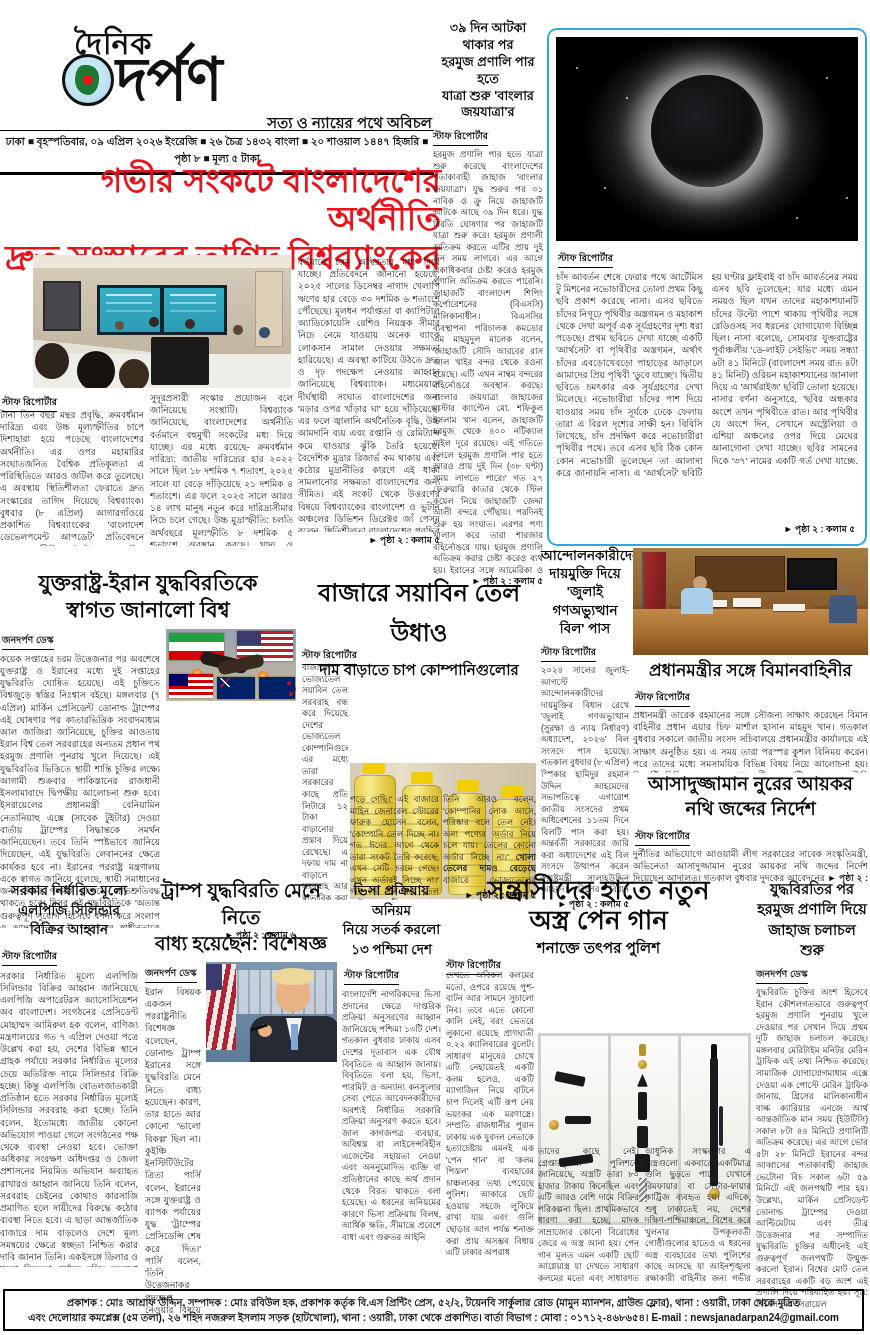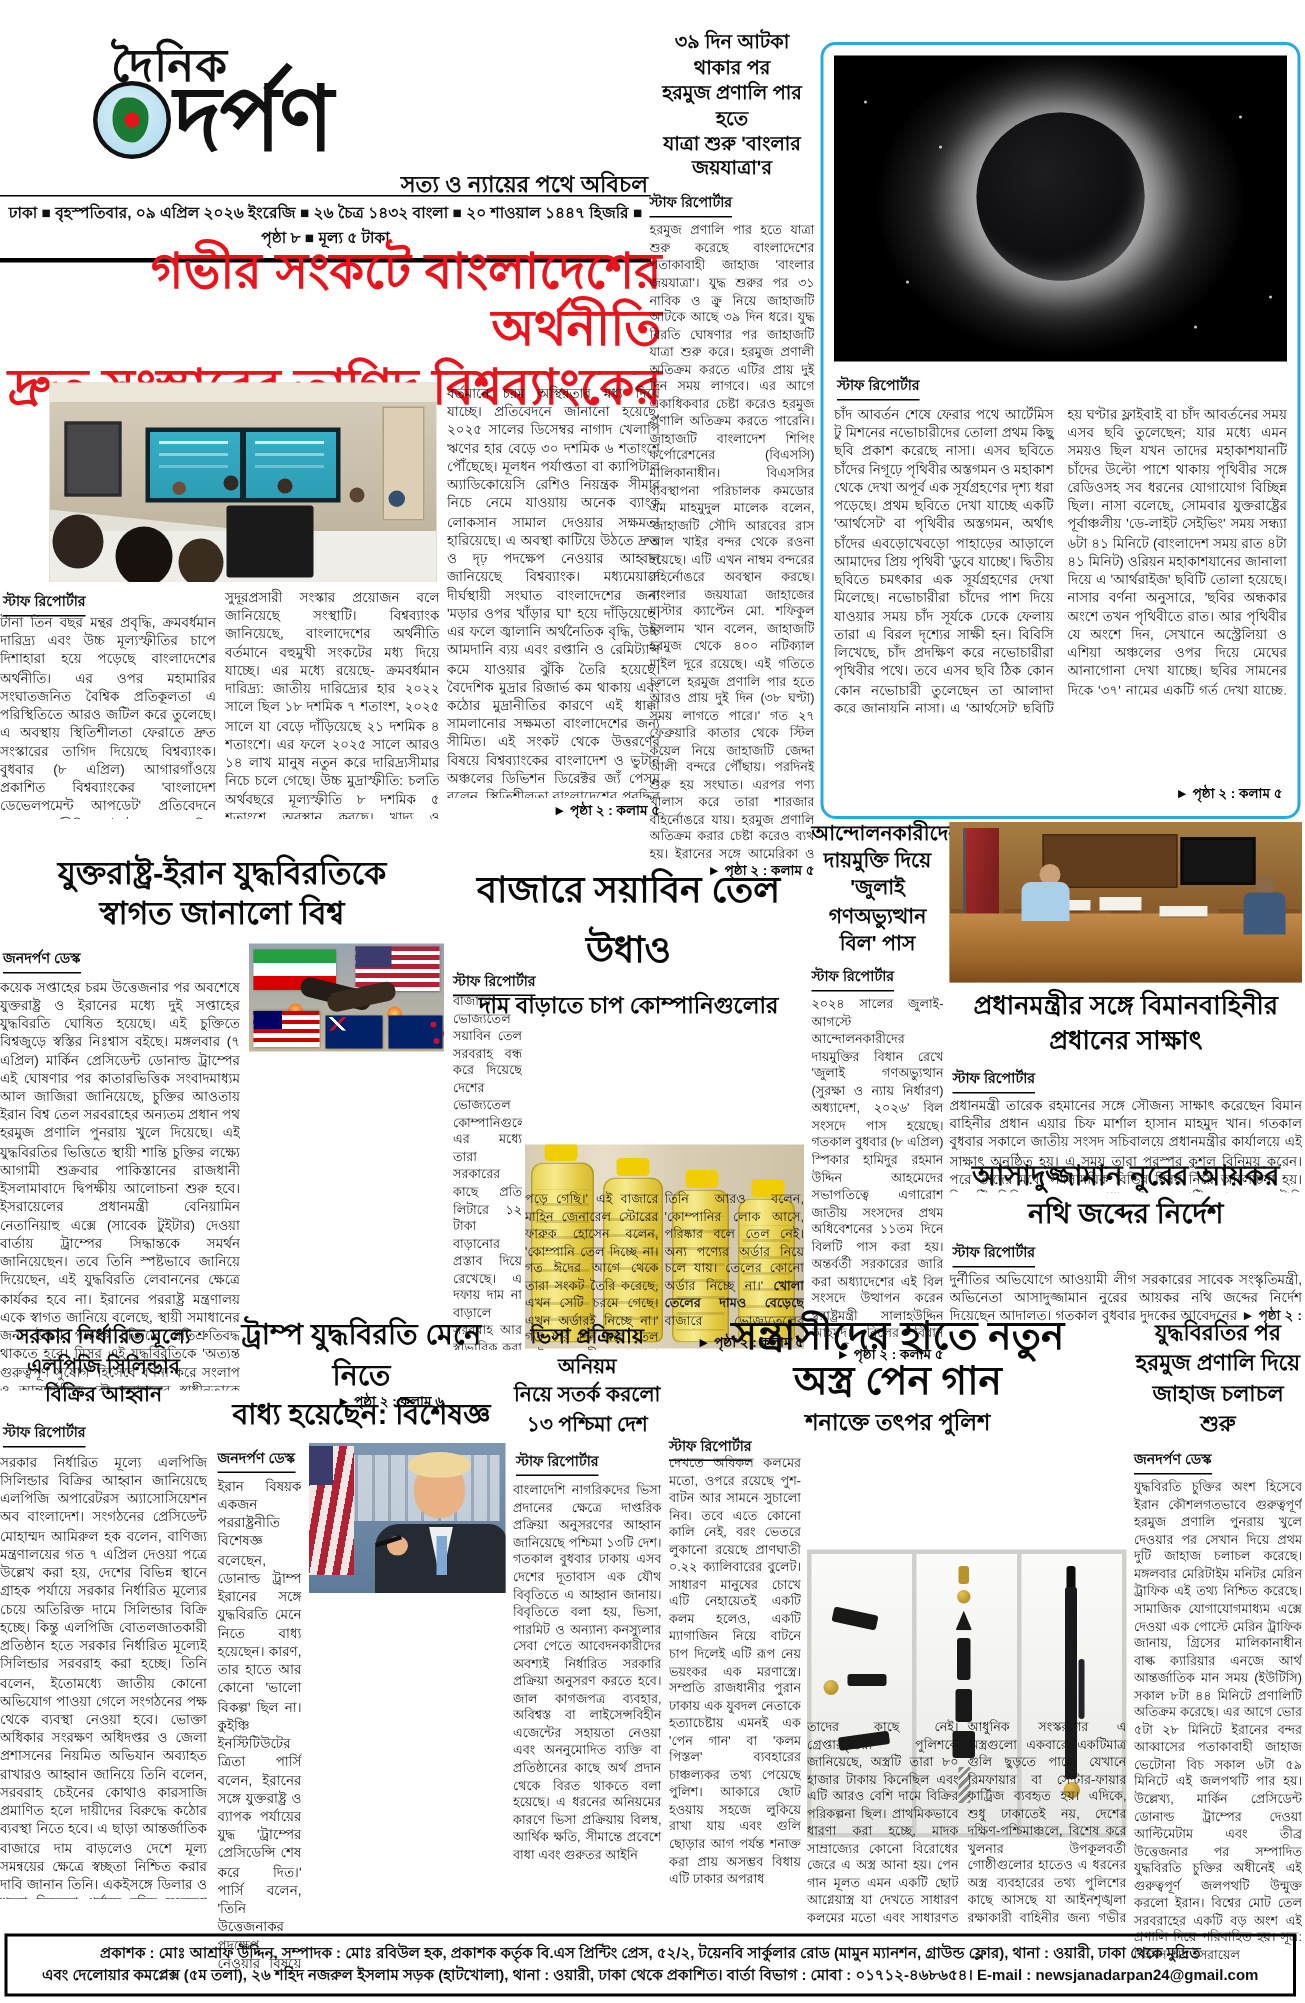--- a/index.html
+++ b/index.html
@@ -242,21 +242,20 @@
     <span class="paper" style="left:70px;top:52px;width:24px;height:7px;"></span>
     <span class="paper" style="left:100px;top:50px;width:28px;height:9px;"></span>
     <span class="paper" style="left:140px;top:56px;width:32px;height:7px;"></span>
     <span class="circle headL"></span>
     <div class="bodyL"></div>
     <span class="circle headR"></span>
     <div class="bodyR"></div>
   </div>
   <div class="hl" style="font-size:17px;line-height:1.35;margin-top:5px;">
     <div>প্রধানমন্ত্রীর সঙ্গে বিমানবাহিনীর</div>
-    <div>প্রধানের সাক্ষাৎ</div>
   </div>
   <div style="margin:3px 0 2px 2px;"><span class="byline">স্টাফ রিপোর্টার</span></div>
   <div class="body-txt" style="height:64px;">প্রধানমন্ত্রী তারেক রহমানের সঙ্গে সৌজন্য সাক্ষাৎ করেছেন বিমান বাহিনীর প্রধান এয়ার চিফ মার্শাল হাসান মাহমুদ খান। গতকাল বুধবার সকালে জাতীয় সংসদ সচিবালয়ে প্রধানমন্ত্রীর কার্যালয়ে এই সাক্ষাৎ অনুষ্ঠিত হয়। এ সময় তারা পরস্পর কুশল বিনিময় করেন। পরে তাদের মধ্যে সমসাময়িক বিভিন্ন বিষয় নিয়ে আলোচনা হয়। বিষয়টি নিশ্চিত করেছেন প্রধানমন্ত্রীর ডেপুটি প্রেস সেক্রেটারি জাহিদুল ইসলাম রনি।</div>
 </div>
 
 <div class="abs" style="left:633px;top:772px;width:235px;">
   <div class="hl" style="font-size:18.5px;line-height:1.35;">
     <div>আসাদুজ্জামান নুরের আয়কর</div>
     <div>নথি জব্দের নির্দেশ</div>
   </div>

